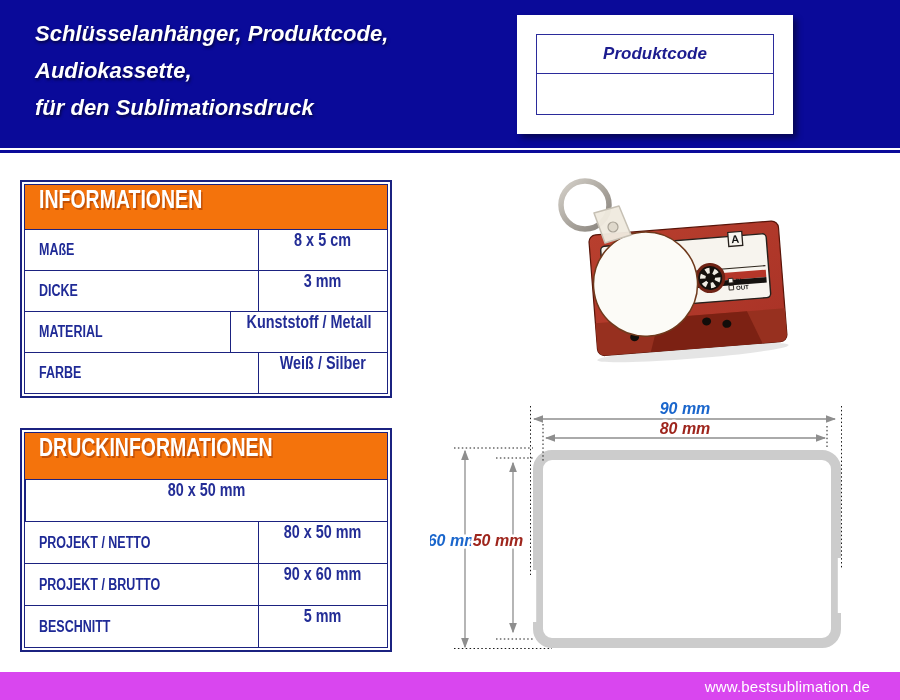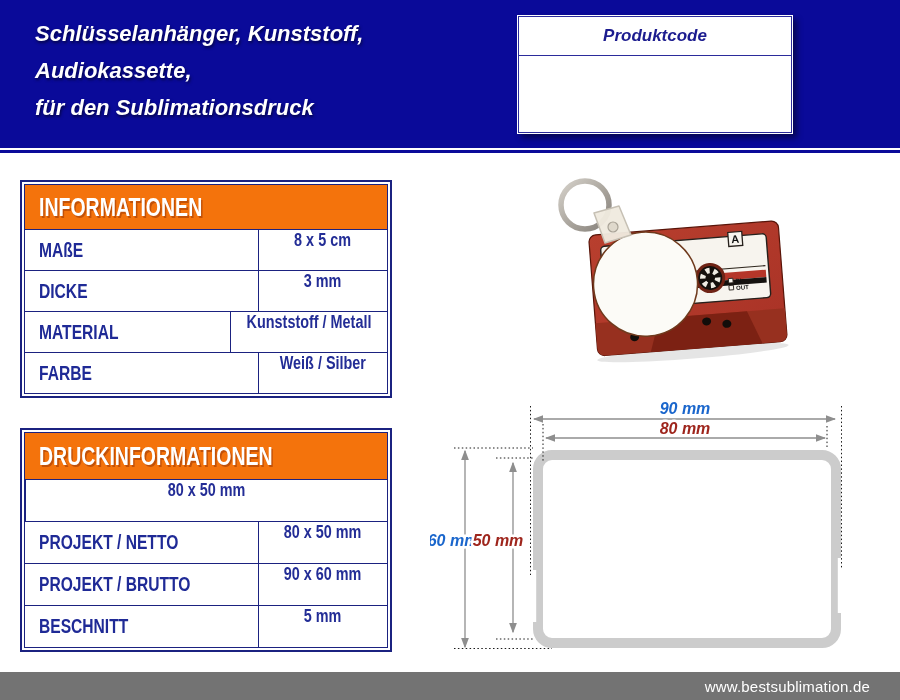--- a/index.html
+++ b/index.html
@@ -6,60 +6,60 @@
   body{
     width:900px;height:700px;position:relative;overflow:hidden;
     background:#ffffff;font-family:"Liberation Sans",sans-serif;
   }
   
   .hdr{position:absolute;top:0;left:0;width:900px;height:148px;background:#0a0a99}
   .hdr-rule{position:absolute;top:150px;left:0;width:900px;height:3px;background:#0a0a99}
   .title{position:absolute;top:15px;left:35px;color:#fff;font-size:22px;font-weight:bold;
          font-style:italic;line-height:37px;text-shadow:1px 2px 3px rgba(0,0,0,.55)}
   .codebox{position:absolute;top:15px;left:517px;width:276px;height:119px;background:#fff;
-           padding:1px;box-sizing:border-box;box-shadow:4px 4px 6px rgba(0,0,0,.45)}
+           padding:19px;box-sizing:border-box;box-shadow:4px 4px 6px rgba(0,0,0,.45)}
   .codebox-in{border:1.5px solid #2b2b9b;height:100%;box-sizing:border-box;display:flex;flex-direction:column}
   .code-label{height:38px;border-bottom:1.5px solid #2b2b9b;display:flex;align-items:center;
               justify-content:center;font-style:italic;font-weight:bold;font-size:17px;color:#1c1c8f}
   .code-value{flex:1;display:flex;align-items:center;justify-content:center;font-weight:bold;
               font-size:31px;color:#1c1c8f;letter-spacing:-.5px}
   .squeeze{display:inline-block;transform:scaleX(.86)}
   
   .tbl{position:absolute;left:20px;width:372px;background:#fff;border:2px solid #1b2280;
        padding:2px;box-sizing:border-box}
   .tbl-in{border:1px solid #1b2280}
-  .tbl-hd{background:#f4730c;display:flex;align-items:center;padding-left:14px;color:#fff;
+  .tbl-hd{background:#f4730c;display:flex;padding-left:14px;color:#fff;
           font-weight:bold;font-size:25px;text-shadow:2px 2px 0 rgba(120,30,0,.4)}
   .t1{top:180px}.t2{top:428px}
   .t1 .tbl-hd{height:44px}.t2 .tbl-hd{height:46px}
   .row{display:flex;border-top:1px solid #1b2280}
   .t1 .row{height:40px}.t2 .row{height:41px}
   .cell-l{width:233px;display:flex;align-items:center;padding-left:14px;box-sizing:border-box;
-          font-weight:bold;font-size:20px;color:#1f2a96}
+          font-weight:bold;font-size:16px;color:#1f2a96}
   .cell-v{flex:1;border-left:1px solid #1b2280;display:flex;align-items:flex-start;justify-content:center;
           font-weight:bold;font-size:18px;color:#232d96}
   .condL{display:inline-block;transform:scaleX(.78);transform-origin:0 50%;white-space:nowrap}
   .condC{display:inline-block;transform:scaleX(.8);transform-origin:50% 50%;white-space:nowrap}
   
   .photo{position:absolute;left:545px;top:166px;width:250px;height:205px}
   .diagram{position:absolute;left:430px;top:398px;width:440px;height:262px}
   .dim-label{font-size:16px;font-style:italic;font-weight:bold;paint-order:stroke;stroke:#fff;stroke-width:5px}
   
-  .ftr{position:absolute;left:0;top:672px;width:900px;height:28px;background:#737373;
+  .ftr{position:absolute;left:0;top:672px;width:900px;height:28px;background:#d946ef;
        display:flex;align-items:center;justify-content:flex-end;padding-right:30px;box-sizing:border-box}
   .ftr a{color:#fff;font-size:15px;text-decoration:none;letter-spacing:.2px}
 </style>
 </head>
 <body>
 
 <div class="hdr"></div>
 <div class="hdr-rule"></div>
 
 <div class="title">
-  <div>Schlüsselanhänger, Kunststoff,</div>
+  <div>Schlüsselanhänger, Produktcode,</div>
   <div>Audiokassette,</div>
   <div>für den Sublimationsdruck</div>
 </div>
 
 <div class="codebox">
   <div class="codebox-in">
     <div class="code-label">Produktcode</div>
   </div>
 </div>
 

